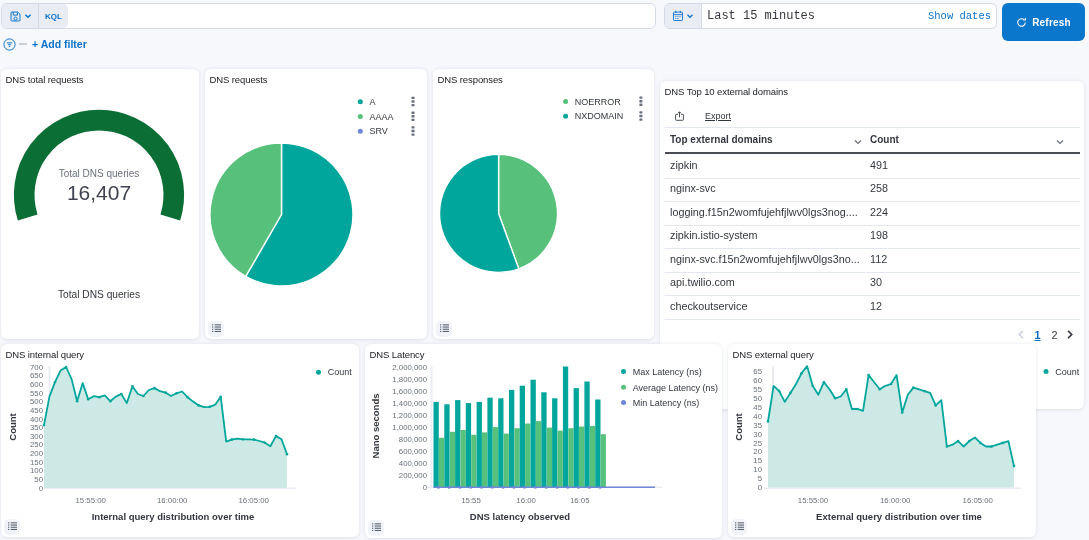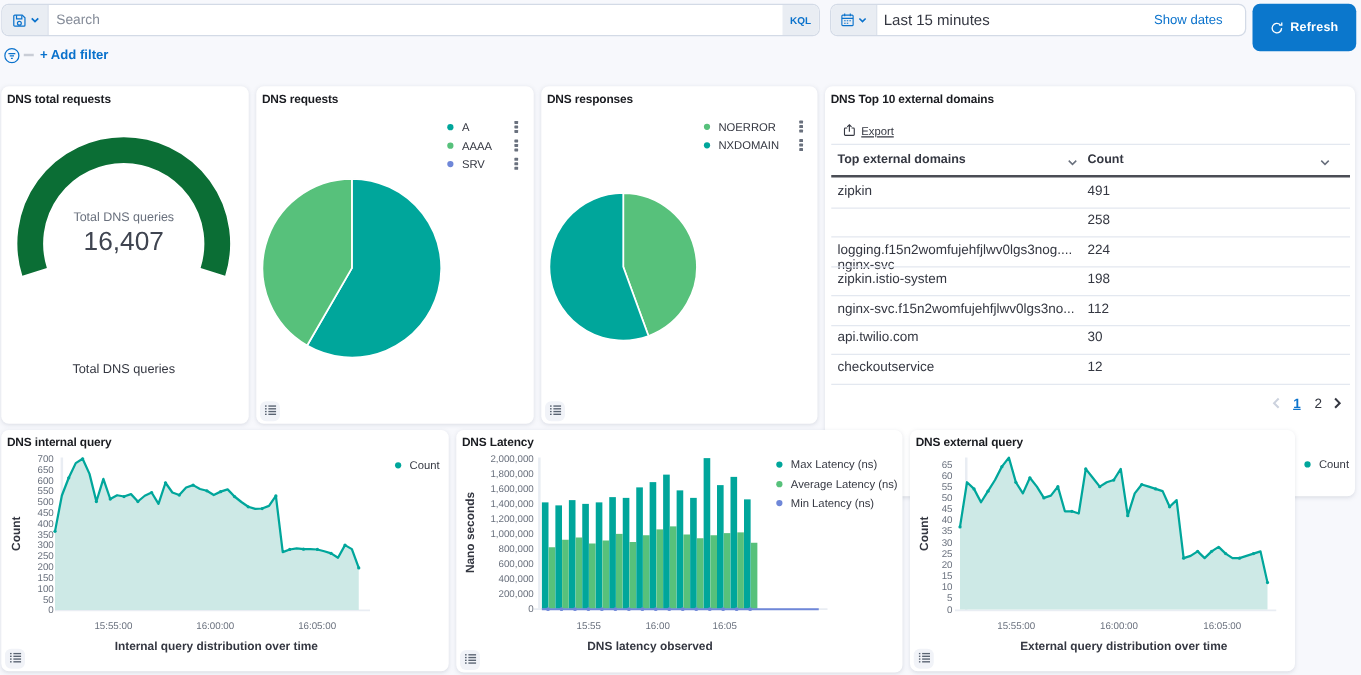--- a/index.html
+++ b/index.html
@@ -1,19 +1,19 @@
 <!DOCTYPE html>
 <html><head><meta charset="utf-8"><style>
 * { margin:0; padding:0; box-sizing:border-box; }
 html,body { width:1089px; height:540px; background:#f7f8fc;
   font-family:"Liberation Sans",sans-serif; overflow:hidden; position:relative; }
 .abs { position:absolute; }
 .panel { position:absolute; background:#fff; border-radius:6px;
   box-shadow:0 0.9px 4px -1px rgba(109,120,140,0.28); }
-.ptitle { position:absolute; left:4.5px; top:4.5px; font-size:9.5px; font-weight:bold;
+.ptitle { position:absolute; left:4.5px; top:4.5px; font-size:9.5px; font-weight:normal;
   color:#1A1C21; letter-spacing:-0.1px; }
 .tick { font-size:7.8px; fill:#69707D; font-family:"Liberation Sans",sans-serif; }
 .leg { font-size:9px; fill:#343741; font-family:"Liberation Sans",sans-serif; }
 .atitle { font-size:9.5px; font-weight:bold; fill:#343741; font-family:"Liberation Sans",sans-serif; }
 .listbtn { position:absolute; left:3.4px; bottom:2.2px; width:16px; height:16px;
   background:#f1f3f8; border-radius:5px; display:flex; align-items:center; justify-content:center; }
 </style></head><body>
 
 <div class="abs" style="left:1px;top:3px;width:655px;height:26px;background:#fff;
   border:1px solid #d3dae6;border-radius:6px;display:flex;align-items:center;">
@@ -21,42 +21,41 @@
     border-radius:5px 0 0 5px;display:flex;align-items:center;justify-content:center;gap:2px;">
     <svg width="13" height="13" viewBox="0 0 16 16" fill="none" stroke="#0A72CC" stroke-width="1.2">
       <path d="M3.5 2.5 h7.3 l2.7 2.7 v7.3 a1 1 0 0 1 -1 1 h-9 a1 1 0 0 1 -1 -1 v-9 a1 1 0 0 1 1 -1 z"></path>
       <path d="M5.2 2.7 v3.6 h5.2 v-3.3"></path>
         <circle cx="8" cy="10.6" r="1.9"></circle>
     </svg>
     <svg width="8" height="8" viewBox="0 0 8 8" fill="none" stroke="#0A72CC" stroke-width="1.4">
       <path d="M1.4 2.7 L4 5.3 L6.6 2.7"></path>
       </svg>
   </div>
-  <span style="font-size:11px;color:#848b98;margin-left:6px;flex:1;">Search</span>
   <div style="width:29px;height:24px;background:#e9edf3;border-radius:0 5px 5px 0;
     display:flex;align-items:center;justify-content:center;">
     <span style="font-size:8px;font-weight:bold;color:#0A72CC;">KQL</span>
     </div>
 </div>
 
 <div class="abs" style="left:664px;top:3px;width:333px;height:26px;background:#fff;
-  border:1px solid #d3dae6;border-radius:6px;display:flex;align-items:center;">
+  border:1px solid #d3dae6;border-radius:6px;display:flex;align-items:center;font-family:Liberation Mono, monospace;">
   <div style="width:37px;height:24px;background:#e9edf3;border-right:1px solid #d3dae6;
     border-radius:5px 0 0 5px;display:flex;align-items:center;justify-content:center;gap:2px;">
     <svg width="12" height="12" viewBox="0 0 16 16" fill="none" stroke="#0A72CC" stroke-width="1.2">
       <rect x="2" y="2.8" width="12" height="11.2" rx="1"></rect>
       <path d="M2 6.2 h12 M5 1 v3 M11 1 v3"></path>
       <path d="M4.4 8.8 h1.6 M7.2 8.8 h1.6 M10 8.8 h1.6 M4.4 11.4 h1.6 M7.2 11.4 h1.6" stroke-width="1.1"></path>
     </svg>
     <svg width="8" height="8" viewBox="0 0 8 8" fill="none" stroke="#0A72CC" stroke-width="1.3">
       <path d="M1.5 2.8 L4 5.3 L6.5 2.8"></path>
       </svg>
   </div>
   <span style="font-size:12px;color:#343741;margin-left:5px;flex:1;">Last 15 minutes</span>
-  <span style="font-size:10.5px;font-weight:500;color:#0A72CC;margin-right:18px;">Show dates</span>
+  <span style="font-size:10.5px;font-weight:500;color:#0A72CC;margin-right:5px;">Show dates</span>
 </div>
 
 <div class="abs" style="left:1002px;top:3px;width:83px;height:38px;background:#0b77cc;
   border-radius:6px;display:flex;align-items:center;justify-content:center;gap:5px;">
   <svg width="11" height="11" viewBox="0 0 16 16" fill="none" stroke="#fff" stroke-width="1.5">
     <path d="M13.5 8 a5.5 5.5 0 1 1 -1.6 -3.9"></path>
     <path d="M13.7 1.5 v3 h-3" stroke-linejoin="miter"></path>
   </svg>
   <span style="font-size:10px;font-weight:bold;color:#fff;letter-spacing:0.2px;">Refresh</span>
 </div>
@@ -142,43 +141,43 @@
           <rect x="2.7" y="2.5" width="6.3" height="1.1"></rect>
           <rect x="0" y="4.7" width="1.3" height="1.1"></rect>
           <rect x="2.7" y="4.7" width="6.3" height="1.1"></rect>
           <rect x="0" y="6.9" width="1.3" height="1.1"></rect>
           <rect x="2.7" y="6.9" width="6.3" height="1.1"></rect>
         </g>
       </svg>
     </span>
 </div>
 
-<div class="panel" style="left:660px;top:69px;width:424px;height:328px;font-size:10.8px;color:#343741;">
+<div class="panel" style="left:660px;top:81px;width:424px;height:328px;font-size:10.8px;color:#343741;">
   <div class="ptitle">DNS Top 10 external domains</div>
-  <div class="abs" style="left:14px;top:30px;display:flex;align-items:center;gap:4px;text-decoration:underline;">
+  <div class="abs" style="left:14px;top:30px;display:flex;align-items:flex-start;gap:20px;text-decoration:underline;">
     <svg width="11" height="11" viewBox="0 0 16 16" fill="none" stroke="#343741" stroke-width="1.3">
       <path d="M5.5 5 h-2.2 a1 1 0 0 0 -1 1 v6.5 a1 1 0 0 0 1 1 h9.4 a1 1 0 0 0 1 -1 v-6.5 a1 1 0 0 0 -1 -1 h-2.2"></path>
       <path d="M8 1.2 v8 M5.5 3.7 L8 1.2 L10.5 3.7"></path>
     </svg>
     <span style="font-size:9px;">Export</span>
   </div>
   <div class="abs" style="left:4.5px;top:45.7px;width:415px;border-top:1px solid #e3e8f0;"></div>
   <div class="abs" style="left:10px;top:52.5px;font-weight:bold;font-size:10px;">Top external domains</div>
   <svg class="abs" style="left:193px;top:56px;" width="10" height="10" viewBox="0 0 10 10" fill="none" stroke="#69707D" stroke-width="1.2">
       <path d="M2 3.5 L5 6.5 L8 3.5"></path>
     </svg>
   <div class="abs" style="left:210px;top:52.5px;font-weight:bold;font-size:10px;">Count</div>
   <svg class="abs" style="left:395px;top:56px;" width="10" height="10" viewBox="0 0 10 10" fill="none" stroke="#69707D" stroke-width="1.2">
       <path d="M2 3.5 L5 6.5 L8 3.5"></path>
     </svg>
   <div class="abs" style="left:4.5px;top:71.4px;width:415px;border-top:2.5px solid #4a4d55;"></div>
   <div class="abs" style="left:10px;top:77.8px;">zipkin</div>
     <div class="abs" style="left:210px;top:77.8px;">491</div>
     <div class="abs" style="left:4.5px;top:96.9px;width:415px;border-top:1px solid #e3e8f0;"></div>
-    <div class="abs" style="left:10px;top:101.3px;margin-top:36px;">nginx-svc</div>
+    <div class="abs" style="left:10px;top:101.3px;">nginx-svc</div>
     <div class="abs" style="left:210px;top:101.3px;">258</div>
     <div class="abs" style="left:4.5px;top:120.4px;width:415px;border-top:1px solid #e3e8f0;"></div>
     <div class="abs" style="left:10px;top:124.8px;">logging.f15n2womfujehfjlwv0lgs3nog....</div>
     <div class="abs" style="left:210px;top:124.8px;">224</div>
     <div class="abs" style="left:4.5px;top:143.9px;width:415px;border-top:1px solid #e3e8f0;"></div>
     <div class="abs" style="left:10px;top:148.3px;">zipkin.istio-system</div>
     <div class="abs" style="left:210px;top:148.3px;">198</div>
     <div class="abs" style="left:4.5px;top:167.4px;width:415px;border-top:1px solid #e3e8f0;"></div>
     <div class="abs" style="left:10px;top:171.8px;">nginx-svc.f15n2womfujehfjlwv0lgs3no...</div>
     <div class="abs" style="left:210px;top:171.8px;">112</div>

